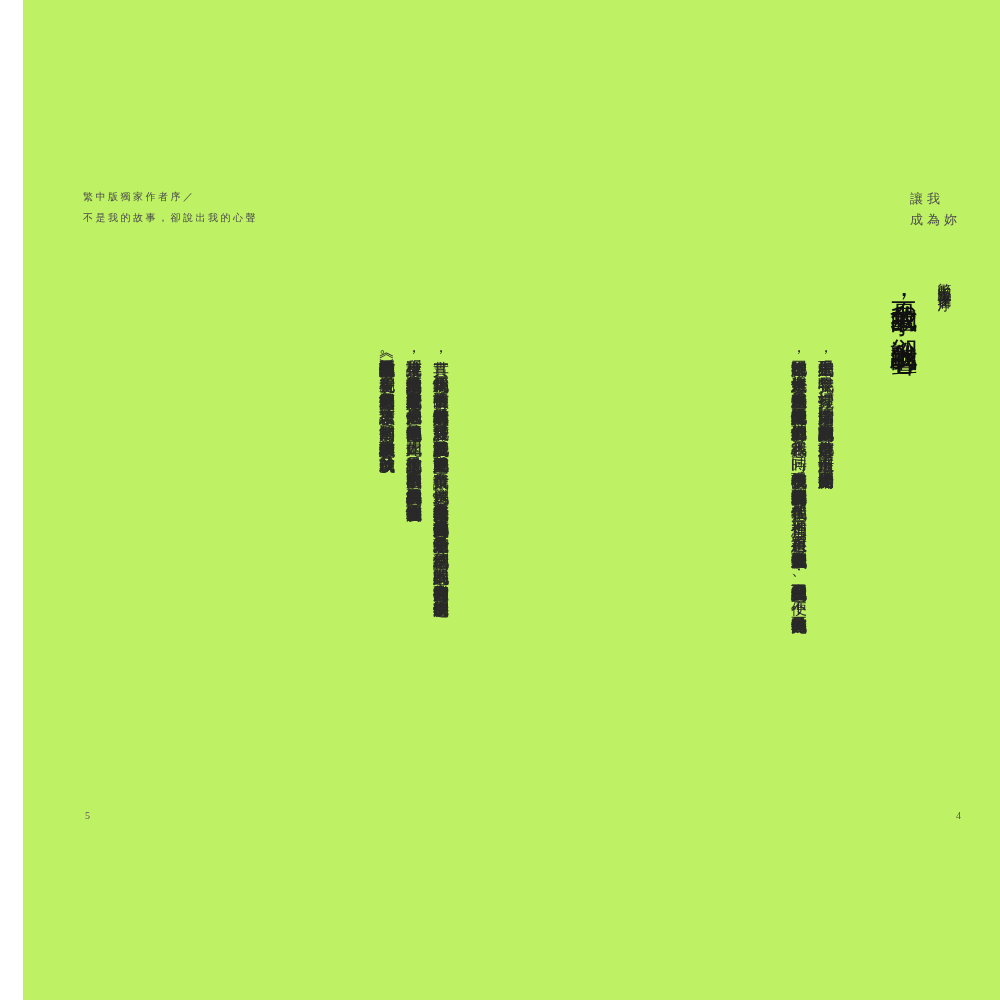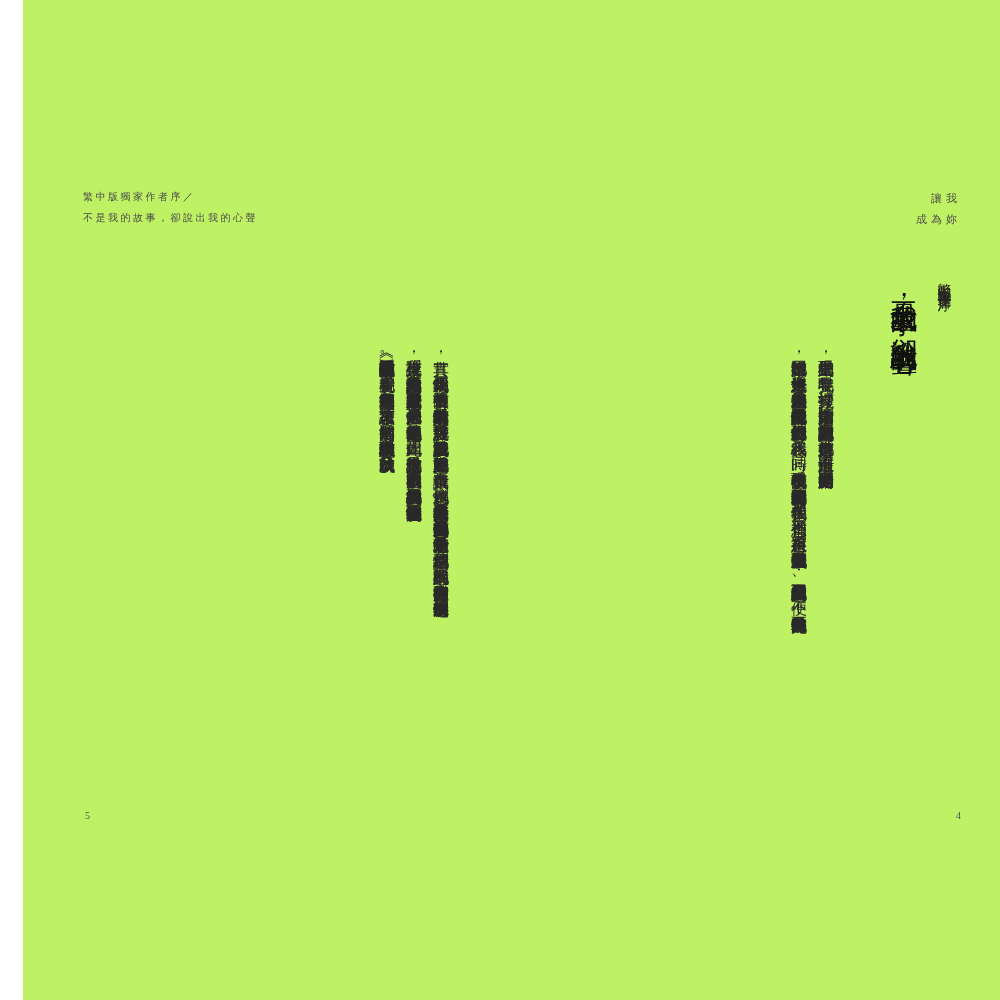--- a/index.html
+++ b/index.html
@@ -15,22 +15,22 @@
   .page-right { left: 500px; }
 
   
   .running-head-left {
     position: absolute; left: 60px; top: 186px;
     font-size: 10px; letter-spacing: 2.5px; line-height: 21px;
     color: #4a4a4a; white-space: nowrap;
   }
   .running-head-right {
     position: absolute; right: 62px; top: 188px;
-    font-size: 11px; letter-spacing: 4px; line-height: 21px;
-    color: #4a4a4a; text-align: right; white-space: nowrap;
+    font-size: 13px; letter-spacing: 4px; line-height: 21px;
+    color: #4a4a4a; text-align: left; white-space: nowrap;
   }
 
   
   .chapter-block {
     position: absolute; top: 272px; right: 70px;
     writing-mode: vertical-rl; text-orientation: mixed;
     height: 700px;
   }
   .chapter-label {
     margin: 0 0 0 13px; font-size: 14px; letter-spacing: 2px;

